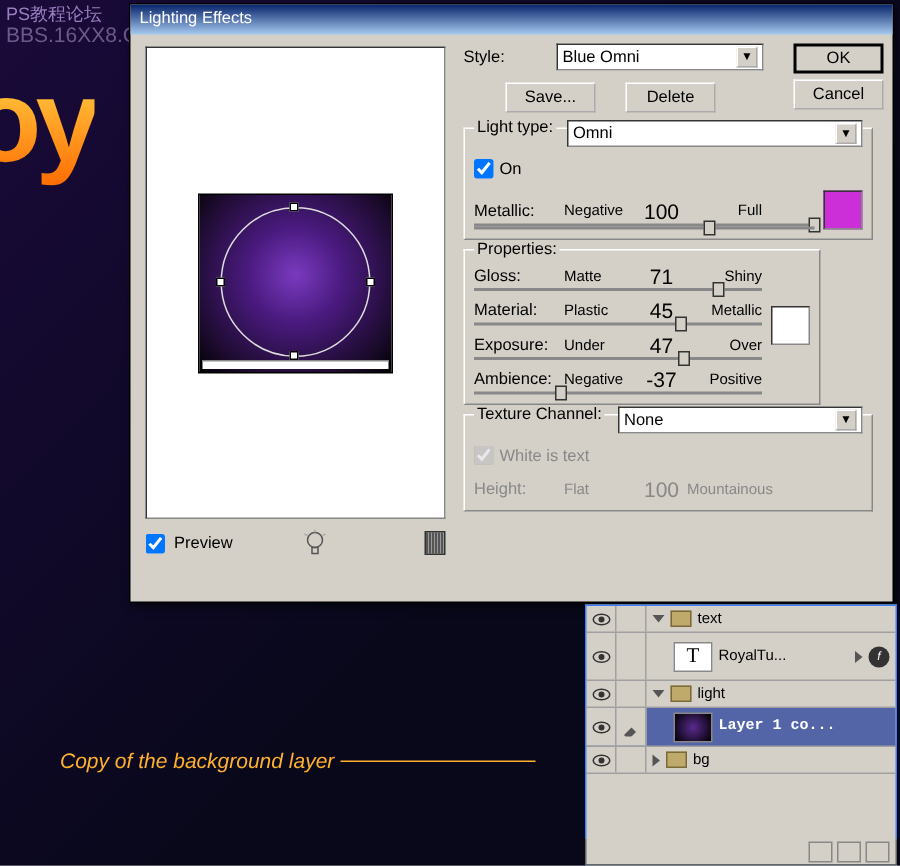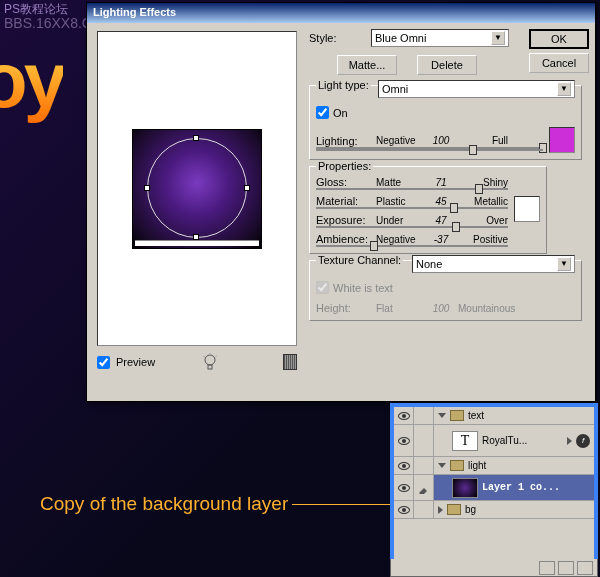--- a/index.html
+++ b/index.html
@@ -6,21 +6,21 @@
 body { font-family: Tahoma, sans-serif; font-size: 11px; background: #0a0a2a; width: 600px; height: 577px; position: relative; overflow: hidden; }
 .bg-canvas { position: absolute; inset: 0; background: linear-gradient(135deg, #1a0a3a 0%, #08081a 60%); }
 .bg-text { position: absolute; left: -20px; top: 35px; font-size: 78px; font-weight: bold; background: linear-gradient(#ffdf4d, #ff6a00); -webkit-background-clip: text; color: transparent; letter-spacing: -4px; }
 .wm-left { position: absolute; top: 2px; left: 4px; color: #9a7fbf; font-size: 12px; line-height: 14px; }
 .wm-left .sub { font-size: 14px; color: #6d5a8a; }
 .wm-right { position: absolute; top: 4px; right: 6px; color: #d0cde0; font-size: 10px; letter-spacing: 1px; }
 .wm-right .sub { font-size: 8px; color: #888; text-align: right; }
 
 
 .dialog { position: absolute; left: 86px; top: 2px; width: 510px; height: 400px; background: #d4d0c8; border: 1px solid #000; box-shadow: 2px 2px 6px rgba(0,0,0,.6); }
-.titlebar { height: 20px; background: linear-gradient(#08246b, #a6caf0); color: #fff; padding: 3px 6px; font-weight: bold; font-size: 11px; }
+.titlebar { height: 20px; background: linear-gradient(#08246b, #a6caf0); color: #fff; padding: 3px 6px; font-weight: normal; font-size: 11px; }
 .dlg-body { position: relative; padding: 6px; height: 378px; }
 
 .preview-pane { position: absolute; left: 10px; top: 8px; width: 200px; height: 315px; background: #fff; border: 1px inset #888; display: flex; align-items: center; justify-content: center; }
 .preview-img { width: 130px; height: 120px; background: radial-gradient(circle at 50% 45%, #7a3abf 0%, #4a1a7f 35%, #1a0a2a 80%, #000 100%); border: 1px solid #000; position: relative; }
 .ring { position: absolute; border: 1px solid #ddd; border-radius: 50%; left: 14px; top: 8px; width: 100px; height: 100px; }
 .handle { position: absolute; width: 6px; height: 6px; background: #fff; border: 1px solid #000; }
 .h1 { top: 5px; left: 60px; } .h2 { bottom: 8px; left: 60px; } .h3 { left: 11px; top: 55px; } .h4 { right: 11px; top: 55px; }
 .sel-bar{ position:absolute; bottom:2px; left:2px; right:2px; height:6px; background:#fff; border-top:1px solid #888; }
 
 .preview-row { position: absolute; left: 10px; top: 330px; width: 200px; display: flex; align-items: center; gap: 6px; }
@@ -36,45 +36,45 @@
 .select .arrow { width: 14px; height: 14px; background: #d4d0c8; border: 1px outset #fff; text-align: center; line-height: 12px; font-size: 8px; }
 .btn { height: 20px; min-width: 60px; background: #d4d0c8; border: 1px outset #fff; font-size: 11px; cursor: pointer; }
 .btns-right { position: absolute; right: 0; top: 0; display: flex; flex-direction: column; gap: 4px; }
 
 fieldset { border: 1px solid #888; border-top-color: #fff; border-left-color: #fff; padding: 4px 6px 6px; margin-top: 6px; position: relative; }
 fieldset .grp-lbl { position: absolute; top: -7px; left: 6px; background: #d4d0c8; padding: 0 2px; font-size: 11px; }
 
 .slider-row { display: flex; align-items: center; gap: 4px; margin-top: 5px; font-size: 11px; }
 .slider-row .slbl { width: 56px; }
 .slider-row .left-t { width: 48px; text-align: left; font-size: 10px; }
-.slider-row .val { width: 26px; text-align: center; font-size: 10px; font-style: italic; }
+.slider-row .val { width: 26px; text-align: center; font-size: 14px; }
 .slider-row .right-t { width: 50px; text-align: right; font-size: 10px; }
 .slider-track { position: relative; height: 2px; background: #888; flex: 1; min-width: 40px; }
 .slider-thumb { position: absolute; top: -4px; width: 8px; height: 10px; background: #d4d0c8; border: 1px solid #333; transform: translateX(-50%); }
 .swatch { width: 26px; height: 26px; border: 1px inset #888; margin-left: 6px; }
 .disabled { color: #888; }
 
 
-.layers { position: absolute; right: 2px; bottom: 0; width: 208px; height: 174px; background: #d4d0c8; border: 4px solid #3b82f6; font-size: 10px; }
+.layers { position: absolute; right: 2px; bottom: 0; width: 208px; height: 174px; background: #d4d0c8; border: 1px solid #3b82f6; font-size: 10px; }
 .lrow { display: flex; align-items: stretch; height: 24px; border-bottom: 1px solid #a0a0a0; }
 .eyecol { width: 20px; border-right: 1px solid #a0a0a0; display: flex; align-items: center; justify-content: center; }
 .linkcol { width: 20px; border-right: 1px solid #a0a0a0; display:flex; align-items:center; justify-content:center; }
 .lmain { flex: 1; display: flex; align-items: center; gap: 4px; padding: 0 4px; }
 .lthumb { width: 26px; height: 20px; background: #fff; border: 1px solid #888; display: flex; align-items: center; justify-content: center; font-family: serif; font-size: 14px; }
 .lrow.group { height: 18px; }
 .lrow.group .lmain { font-size: 10px; }
 .tri { width: 0; height: 0; border-left: 5px solid #555; border-top: 4px solid transparent; border-bottom: 4px solid transparent; display: inline-block; }
 .tri.down { border-top: 5px solid #555; border-left: 4px solid transparent; border-right: 4px solid transparent; border-bottom: 0; }
 .folder { width: 14px; height: 11px; background: #bfa96b; border: 1px solid #7a6a3a; }
 .active { background: #5365a6; color: #fff; font-family: Liberation Mono, monospace; }
 .eye { width: 12px; height: 8px; border: 1px solid #333; border-radius: 50%; position: relative; }
 .eye::after { content: ""; position: absolute; left: 3px; top: 1px; width: 4px; height: 4px; background: #333; border-radius: 50%; }
 .fx-badge { width:14px; height:14px; border-radius:50%; background:#333; color:#fff; text-align:center; line-height:14px; font-size:8px; font-style:italic;}
 
-.annotation { position: absolute; left: 40px; bottom: 62px; color: #ffb02e; font-size: 19px; display: flex; align-items: center; }
+.annotation { position: absolute; left: 40px; bottom: 62px; color: #ffb02e; font-size: 14px; font-style: italic; display: flex; align-items: center; }
 .anno-line { width: 130px; height: 1px; background: #ffb02e; margin-left: 4px; }
 
 .bar-bottom { position: absolute; bottom: 0; right: 2px; width: 208px; height: 18px; background: #d4d0c8; border: 1px solid #666; border-top: none; display: flex; justify-content: flex-end; gap: 3px; padding: 2px 4px; }
 .ib { width: 16px; height: 14px; border: 1px solid #888; }
 </style>
 </head>
 <body>
 
 <div class="bg-canvas"></div>
 <div class="bg-text">oy</div>
@@ -124,41 +124,41 @@
       </div>
 
       <div class="row" style="width:200px">
         <span class="lbl">Style:</span>
         <div class="select">
           <span>Blue Omni</span>
             <span class="arrow">▼</span>
         </div>
       </div>
       <div class="row" style="width:200px; gap:20px; padding-left:28px">
-        <button class="btn">Matte...</button>
+        <button class="btn">Save...</button>
         <button class="btn">Delete</button>
       </div>
 
       <fieldset style="margin-top:10px; width:273px">
         <div class="row" style="margin-top:-10px">
           <span class="grp-lbl">Light type:</span>
           <span style="width:58px"></span>
           <div class="select" style="flex:1">
             <span>Omni</span>
               <span class="arrow">▼</span>
           </div>
         </div>
         <div class="row">
           <input type="checkbox" checked="" style="">
           <span>On</span>
         </div>
         <div style="display:flex; align-items:center">
           <div style="flex:1">
             <div class="slider-row">
-              <span class="slbl">Lighting:</span>
+              <span class="slbl">Metallic:</span>
               <span class="left-t">Negative</span>
               <span class="val">100</span>
               <span class="right-t">Full</span>
             </div>
             <div class="slider-track">
                 <div class="slider-thumb" style="left:100%"></div>
               </div>
             <div class="slider-track">
                 <div class="slider-thumb" style="left:69%"></div>
               </div>

